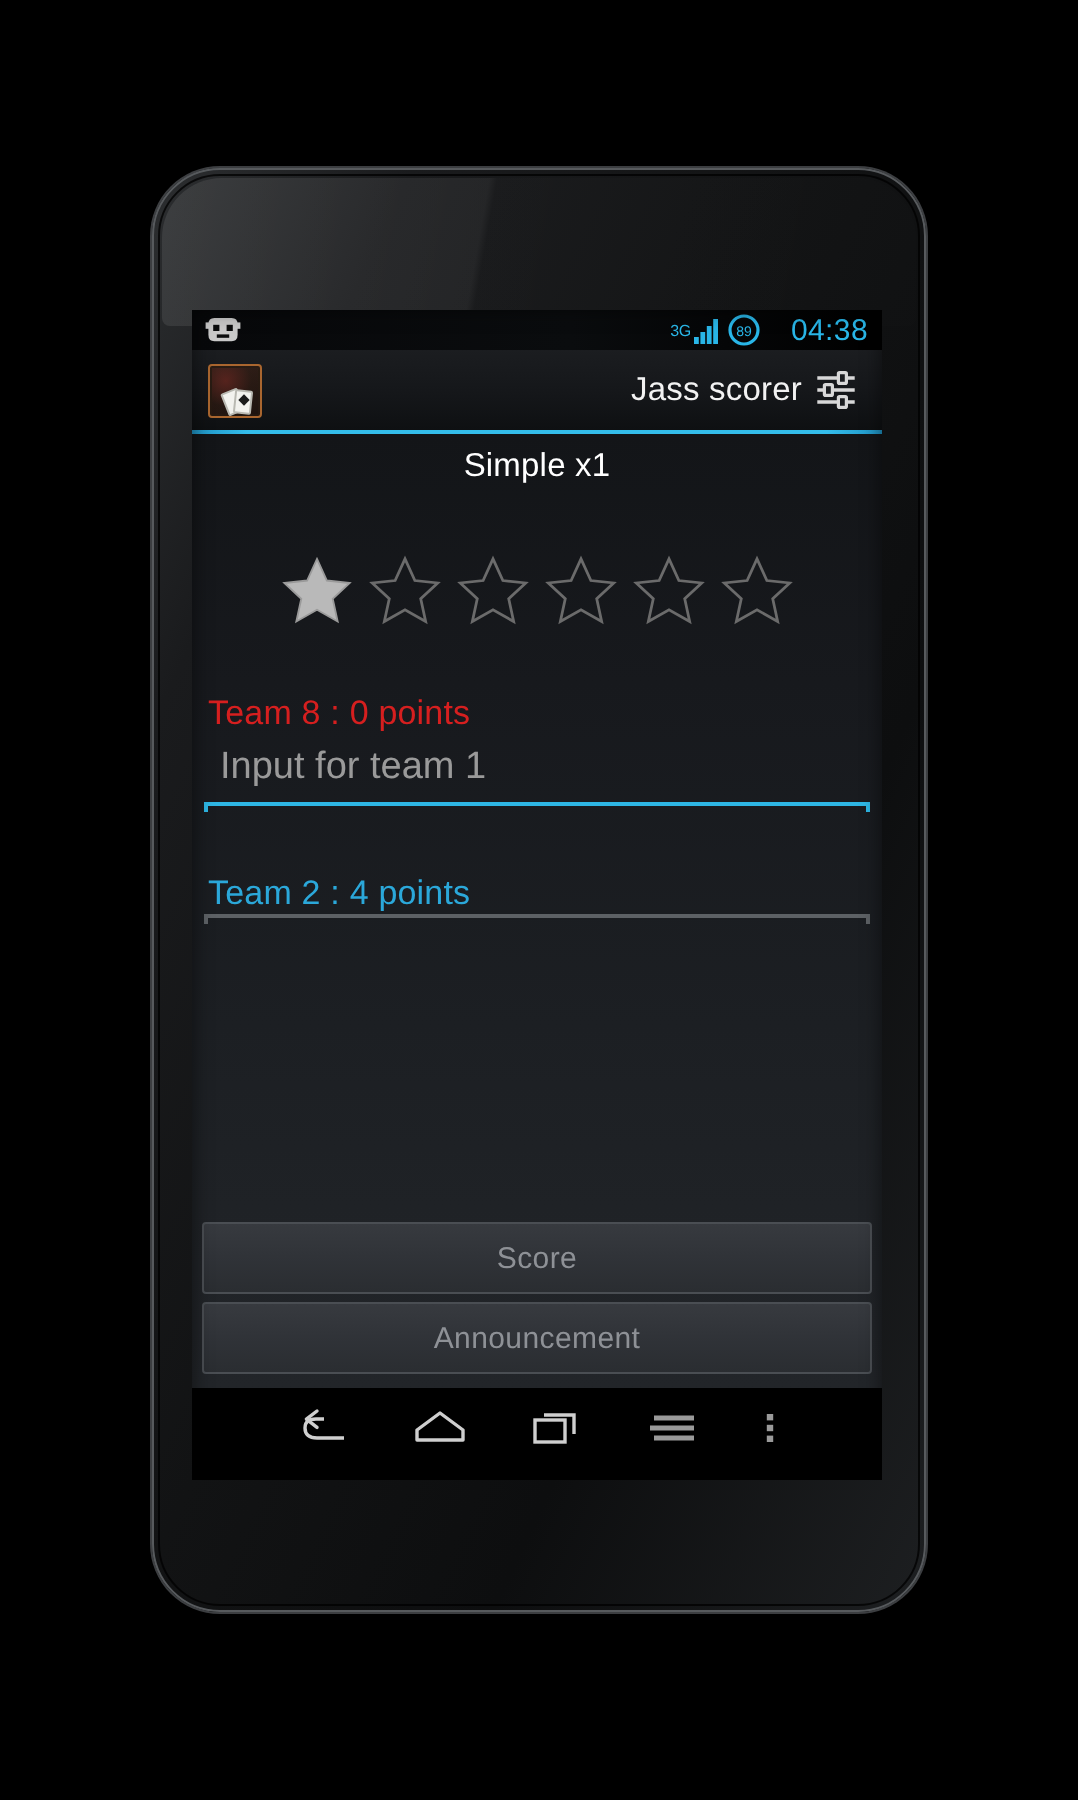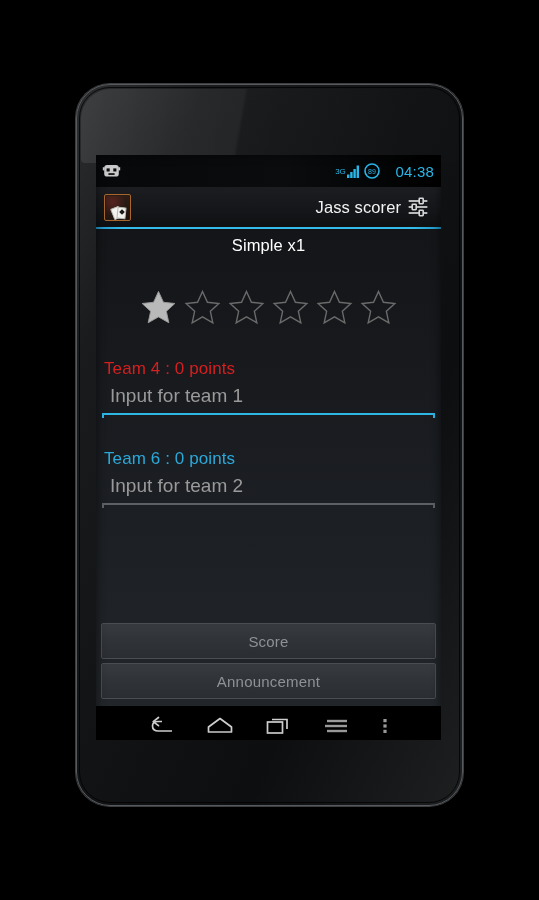--- a/index.html
+++ b/index.html
@@ -101,21 +101,21 @@
     top: 155px;
     width: 345px;
     height: 585px;
     background: #000;
     overflow: hidden;
   }
 
   
   .status-bar {
     position: relative;
-    height: 32px;
+    height: 20px;
     background: linear-gradient(90deg, #07080a 0%, #0a0c0e 55%, #000 100%);
     display: flex;
     align-items: center;
     padding: 0 7px 0 6px;
   }
   .cm-logo { width: 19px; height: 14px; display: block; }
   .status-spacer { flex: 1; }
   .status-right {
     display: flex;
     align-items: center;
@@ -409,28 +409,27 @@
           </svg>
         </span>
         <span>
           <svg class="star" width="39" height="37" viewBox="0 0 24 24">
             <path d="M12 1.6 L15.2 8.6 L22.6 9.4 L17.1 14.5 L18.7 21.9 L12 18.1 L5.3 21.9 L6.9 14.5 L1.4 9.4 L8.8 8.6 Z" fill="none" stroke="#6b6b6b" stroke-width="0.9"></path>
           </svg>
         </span>
       </div>
 
       <div class="team-block">
-        <div class="team-label" style="color:#d61f1f">Team 4 : 0 points</div>
+        <div class="team-label" style="color:#d61f1f">Team 8 : 0 points</div>
         <input class="team-input" type="text" placeholder="Input for team 1" style="">
         <div class="underline focused"></div>
       </div>
 
       <div class="team-block">
-        <div class="team-label" style="color:#2ba8da">Team 6 : 0 points</div>
-        <input class="team-input" type="text" placeholder="Input for team 2" style="">
+        <div class="team-label" style="color:#2ba8da">Team 2 : 4 points</div>
         <div class="underline idle"></div>
       </div>
 
       <div class="filler"></div>
 
       <div class="btn-wrap">
         <button class="btn">Score</button>
         <button class="btn">Announcement</button>
       </div>
     </div>

